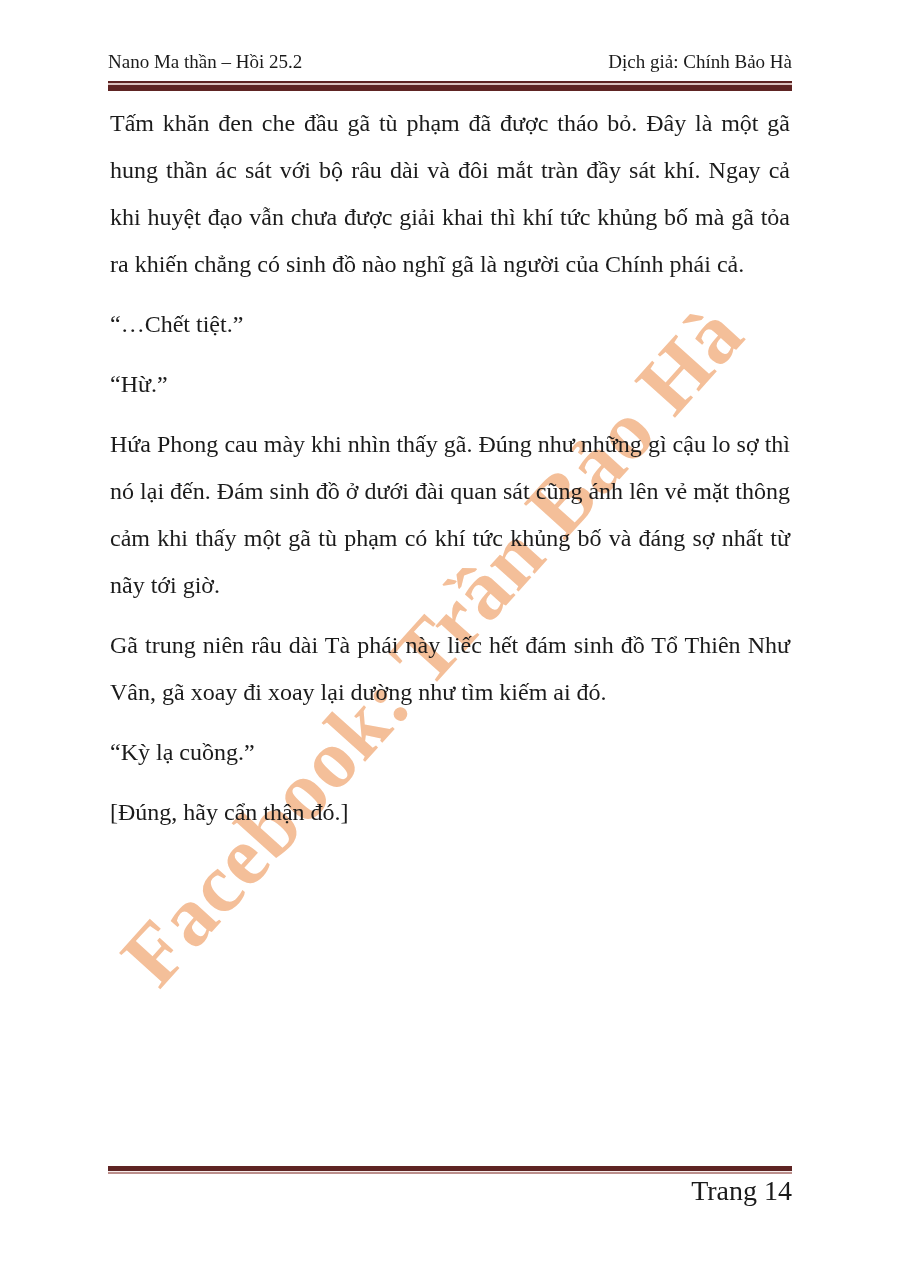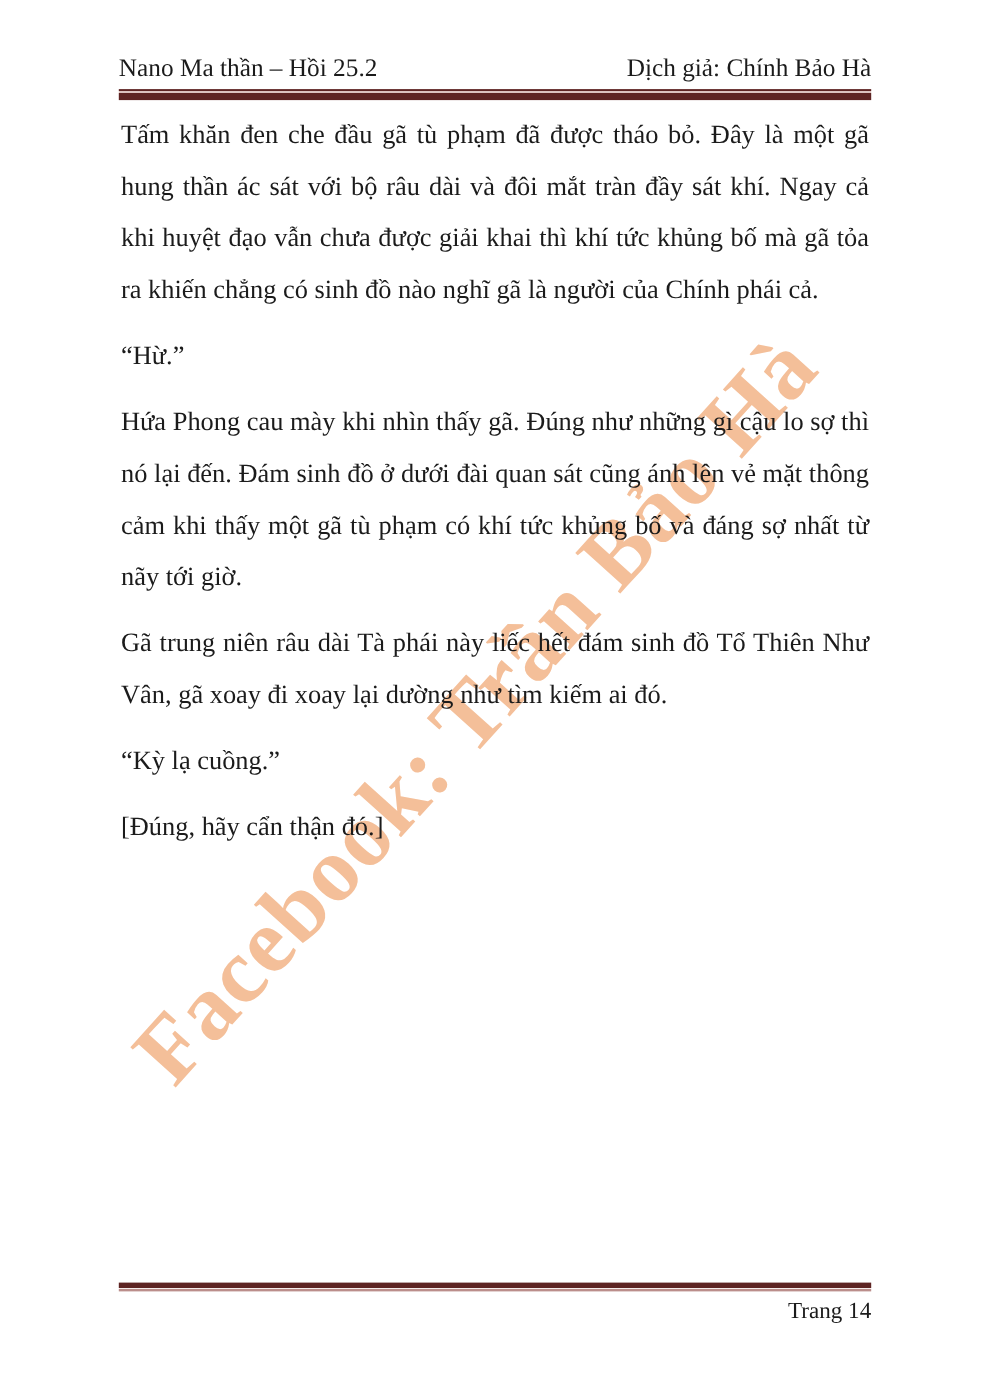--- a/index.html
+++ b/index.html
@@ -35,21 +35,21 @@
     position: absolute;
     top: 48px;
     left: 108px;
     right: 108px;
     z-index: 1;
   }
   .header-row {
     display: flex;
     justify-content: space-between;
     align-items: baseline;
-    font-size: 23px;
+    font-size: 19px;
     line-height: 28px;
   }
   .header-rule {
     margin-top: 5px;
     height: 10px;
     background: linear-gradient(
       #5e2423 0px, #5e2423 2px,
       #dcc2bf 2px, #dcc2bf 4px,
       #5e2423 4px, #5e2423 10px
     );
@@ -81,41 +81,42 @@
     height: 8px;
     background: linear-gradient(
       #5e2423 0px, #5e2423 5px,
       #f6eceb 5px, #f6eceb 6px,
       #bb8e8b 6px, #bb8e8b 8px
     );
   }
   .footer-page {
     margin-top: 4px;
     text-align: right;
-    font-size: 21px;
+    font-size: 28px;
     line-height: 26px;
   }
 </style>
 </head>
 <body>
 
 <div class="page">
 
   <div class="watermark">Facebook: Trần Bảo Hà</div>
 
   <div class="header">
     <div class="header-row">
       <span>Nano Ma thần – Hồi 25.2</span>
       <span>Dịch giả: Chính Bảo Hà</span>
     </div>
     <div class="header-rule"></div>
   </div>
 
   <div class="body-text">
     <p>Tấm khăn đen che đầu gã tù phạm đã được tháo bỏ. Đây là một gã hung thần ác sát với bộ râu dài và đôi mắt tràn đầy sát khí. Ngay cả khi huyệt đạo vẫn chưa được giải khai thì khí tức khủng bố mà gã tỏa ra khiến chẳng có sinh đồ nào nghĩ gã là người của Chính phái cả.</p>
+    <p>“…Chết tiệt.”</p>
     <p>“Hừ.”</p>
     <p>Hứa Phong cau mày khi nhìn thấy gã. Đúng như những gì cậu lo sợ thì nó lại đến. Đám sinh đồ ở dưới đài quan sát cũng ánh lên vẻ mặt thông cảm khi thấy một gã tù phạm có khí tức khủng bố và đáng sợ nhất từ nãy tới giờ.</p>
     <p>Gã trung niên râu dài Tà phái này liếc hết đám sinh đồ Tổ Thiên Như Vân, gã xoay đi xoay lại dường như tìm kiếm ai đó.</p>
     <p>“Kỳ lạ cuồng.”</p>
     <p>[Đúng, hãy cẩn thận đó.]</p>
   </div>
 
   <div class="footer">
     <div class="footer-rule"></div>
     <div class="footer-page">Trang 14</div>

